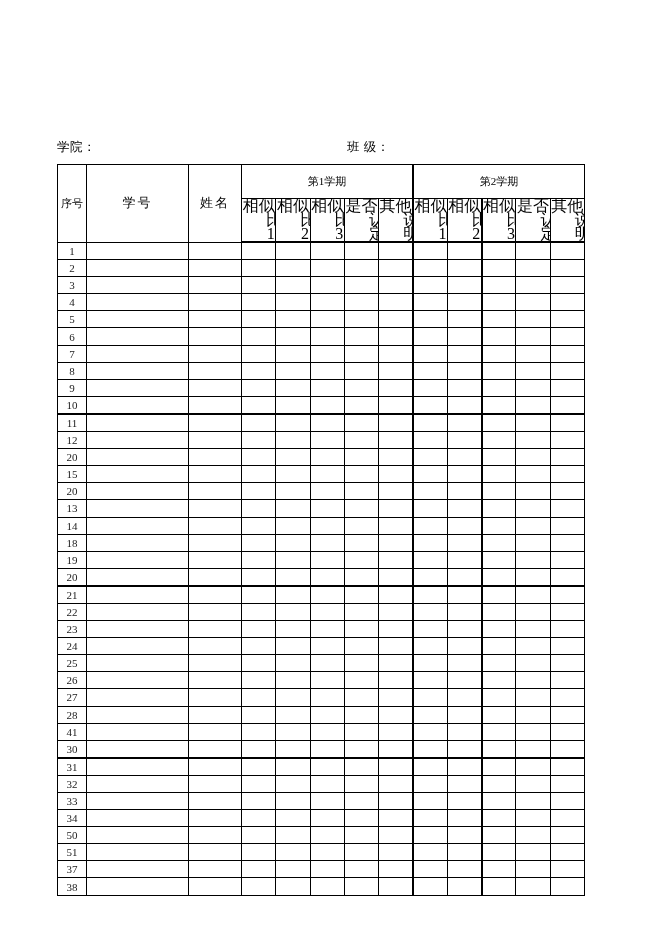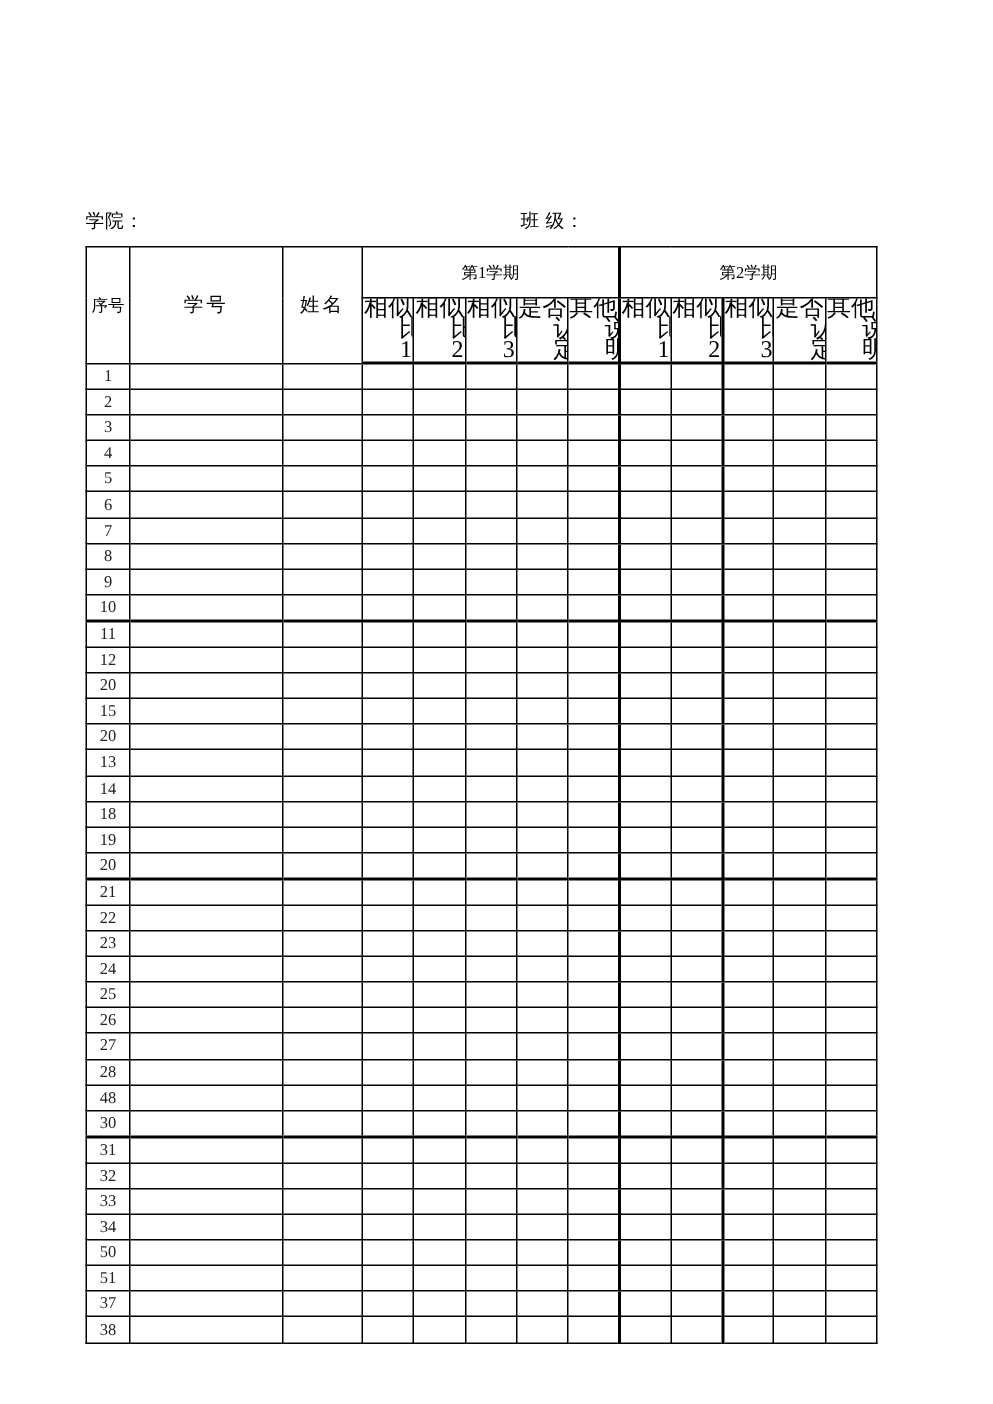--- a/index.html
+++ b/index.html
@@ -582,21 +582,21 @@
           <td class="cell-blank"></td>
           <td class="cell-blank"></td>
           <td class="cell-blank thick-right"></td>
           <td class="cell-blank"></td>
           <td class="cell-blank thick-right"></td>
           <td class="cell-blank"></td>
           <td class="cell-blank"></td>
           <td class="cell-blank"></td>
         </tr>
         <tr>
-          <td class="cell-seq">48</td>
+          <td class="cell-seq">41</td>
           <td class="cell-blank"></td>
           <td class="cell-blank"></td>
           <td class="cell-blank"></td>
           <td class="cell-blank"></td>
           <td class="cell-blank"></td>
           <td class="cell-blank"></td>
           <td class="cell-blank thick-right"></td>
           <td class="cell-blank"></td>
           <td class="cell-blank thick-right"></td>
           <td class="cell-blank"></td>

